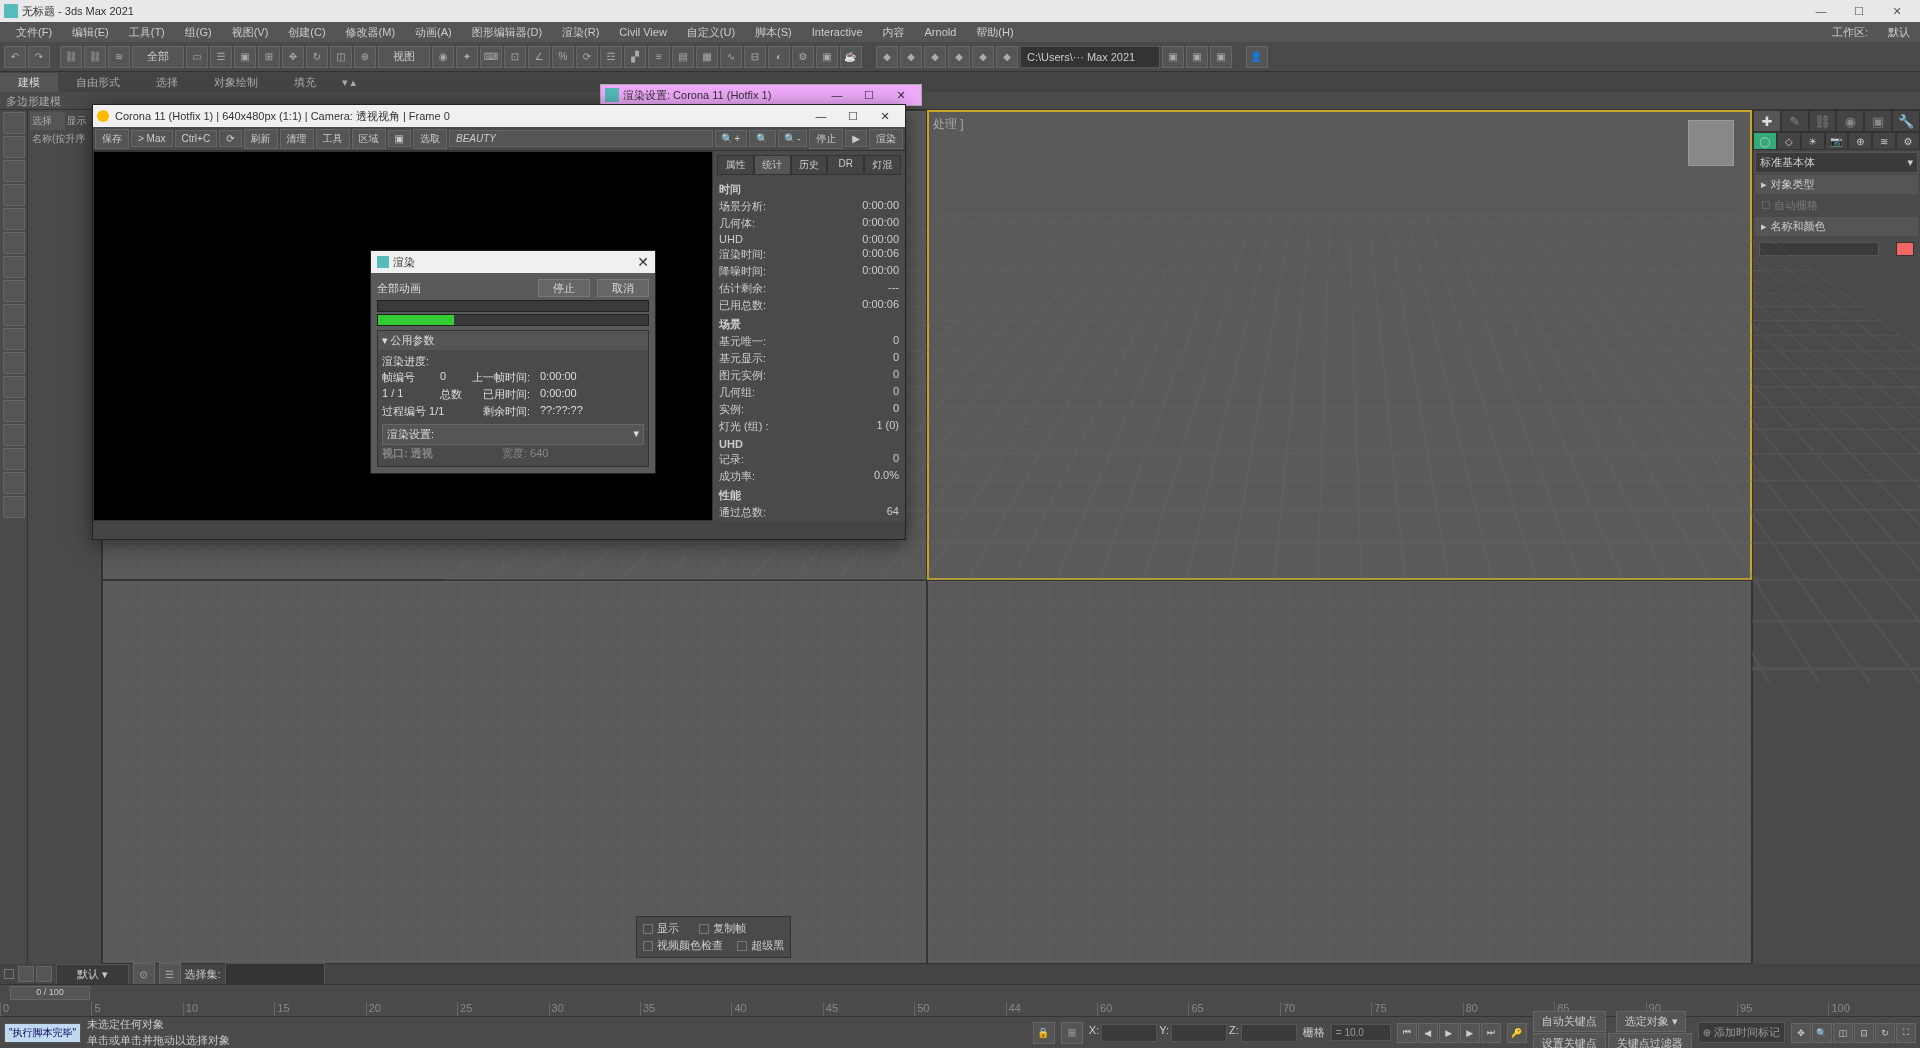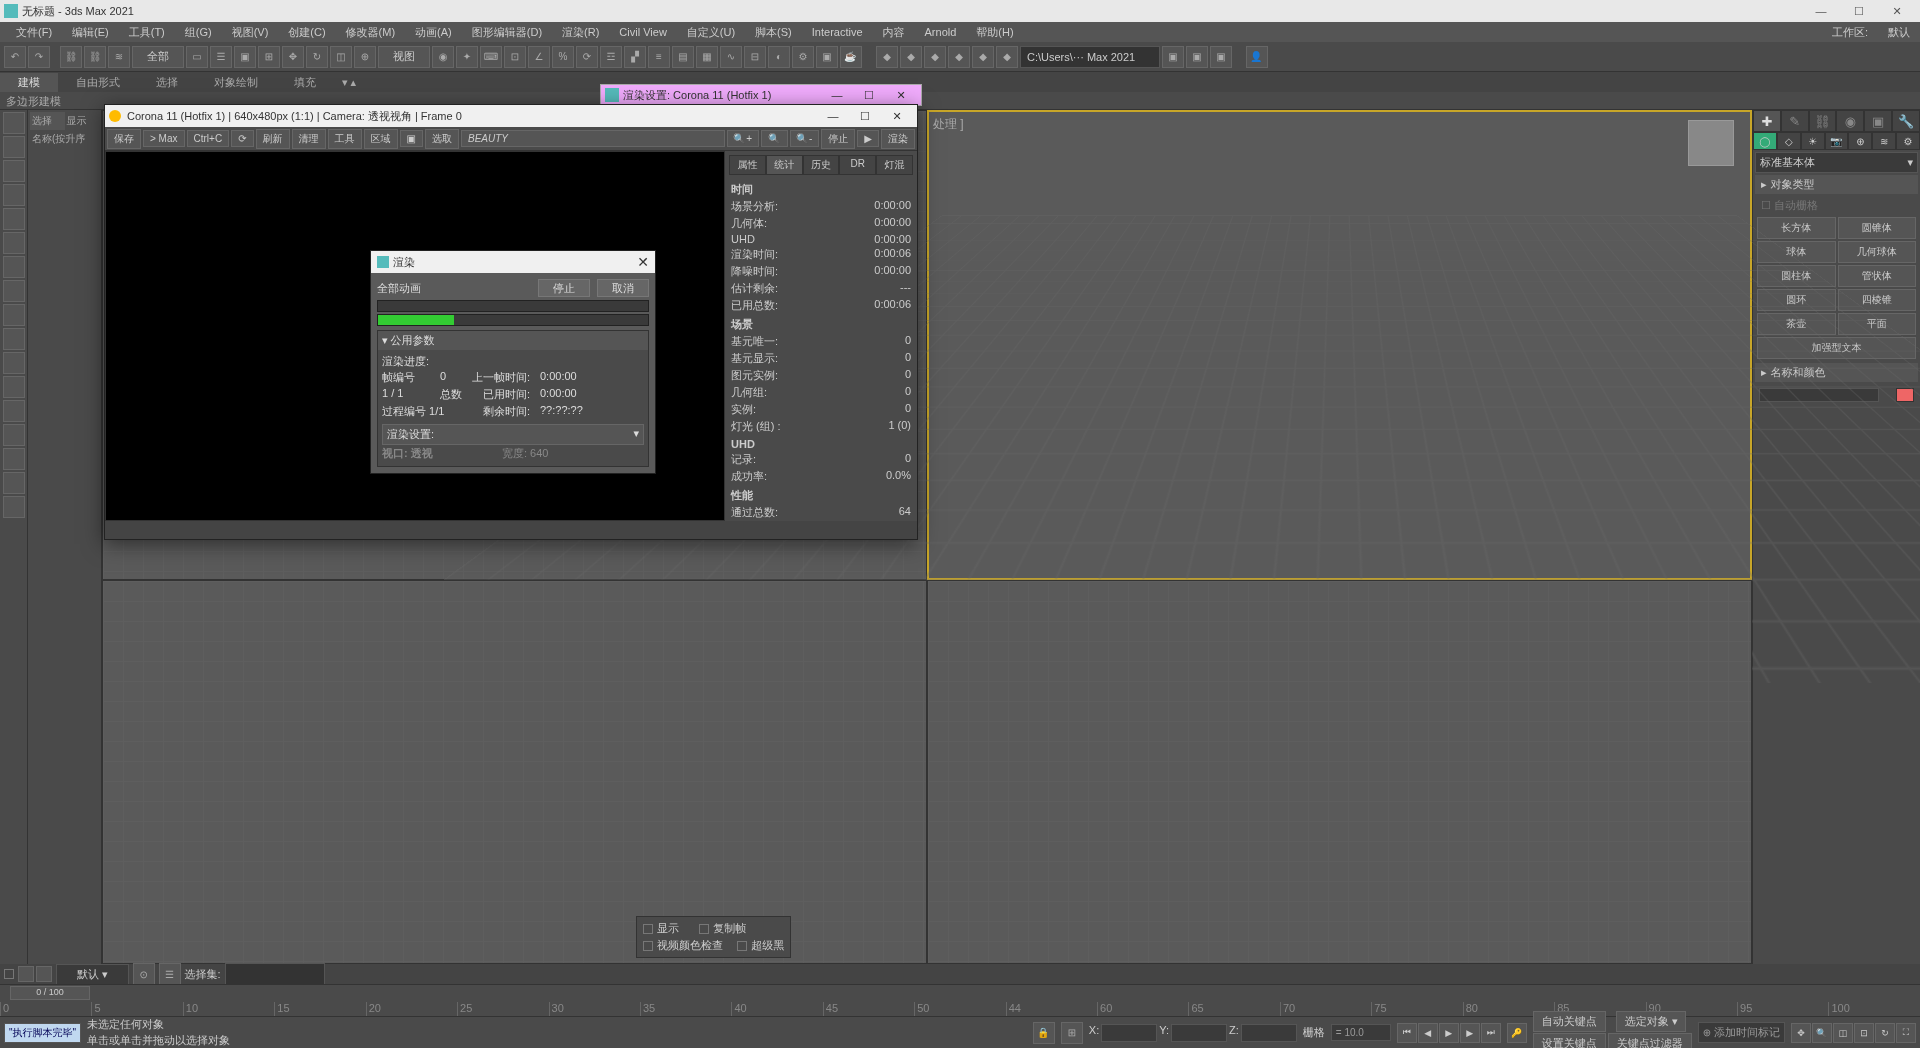--- a/index.html
+++ b/index.html
@@ -42,21 +42,21 @@
 .cmdsub { height:18px; display:flex; background:#444; }
 .cmdsub .cs { flex:1; border:1px solid #333; cursor:pointer; display:flex; align-items:center; justify-content:center; font-size:10px;}
 .cmdsub .cs.active { background:#3a7; }
 .rollout { padding:2px; }
 .rhdr { background:#555; padding:2px 6px; margin:2px 0; display:flex; align-items:center; gap:4px;}
 .dropdown { width:100%; background:#3a3a3a; border:1px solid #555; padding:2px 4px; color:#ccc; display:flex; justify-content:space-between; align-items:center; }
 .btngrid { display:grid; grid-template-columns:1fr 1fr; gap:2px; padding:2px; }
 .gbtn { background:#555; border:1px solid #666; padding:3px 2px; text-align:center; cursor:pointer; font-size:10px;}
 .swatch { width:18px; height:14px; background:#e66; border:1px solid #333; float:right; margin:4px;}
 
-.vfb { position:absolute; left:104px; top:104px; width:814px; height:436px; background:#444; border:1px solid #222; box-shadow:0 4px 20px rgba(0,0,0,0.5); z-index:50; }
+.vfb { position:absolute; left:92px; top:104px; width:814px; height:436px; background:#444; border:1px solid #222; box-shadow:0 4px 20px rgba(0,0,0,0.5); z-index:50; }
 .vfb .whdr { height:22px; background:#f0f0f0; color:#333; display:flex; align-items:center; padding:0 4px; }
 .vfb .whdr .spacer{flex:1;}
 .vfb .whdr .wc { width:32px; text-align:center; cursor:pointer; }
 .vfb .vtoolbar { height:24px; background:#4a4a4a; display:flex; align-items:center; gap:2px; padding:0 2px; border-bottom:1px solid #333;}
 .vfb .vtoolbar .seg { background:#555; padding:2px 6px; border:1px solid #666; cursor:pointer; font-size:10px;}
 .vfb .body { display:flex; height:calc(100% - 64px);}
 .vfb .rview { width:620px; background:#000; border:1px solid #333; margin:0; }
 .vfb .rside { flex:1; background:#4a4a4a; padding:4px; overflow:hidden; }
 .vfb .rtabs { display:flex; height:20px; background:#444;justify-content:center; }
 .vfb .rtabs .rt { flex:1; text-align:center; padding:2px; border:1px solid #333; cursor:pointer; font-size:10px;}
@@ -264,33 +264,20 @@
     <div class="rollout">
       <div class="dropdown">
           <span>标准基本体</span>
           <span>▾</span>
         </div>
       <div class="rhdr">
           <span>▸</span>
           <span>对象类型</span>
         </div>
       <div style="padding:2px 6px;color:#777;">☐ <span>自动栅格</span></div>
-      <div class="btngrid">
-        <span class="gbtn">长方体</span>
-        <span class="gbtn">圆锥体</span>
-        <span class="gbtn">球体</span>
-        <span class="gbtn">几何球体</span>
-        <span class="gbtn">圆柱体</span>
-        <span class="gbtn">管状体</span>
-        <span class="gbtn">圆环</span>
-        <span class="gbtn">四棱锥</span>
-        <span class="gbtn">茶壶</span>
-        <span class="gbtn">平面</span>
-        <span class="gbtn" style="grid-column:1/3;">加强型文本</span>
-      </div>
       <div class="rhdr">
           <span>▸</span>
           <span>名称和颜色</span>
         </div>
       <div style="height:22px;"><input style="width: 120px; background: rgb(58, 58, 58); border: 1px solid rgb(85, 85, 85); color: rgb(204, 204, 204); margin: 4px;"><span class="swatch"></span></div>
     </div>
   </div>
 </div>
 
 <div class="rswin">

